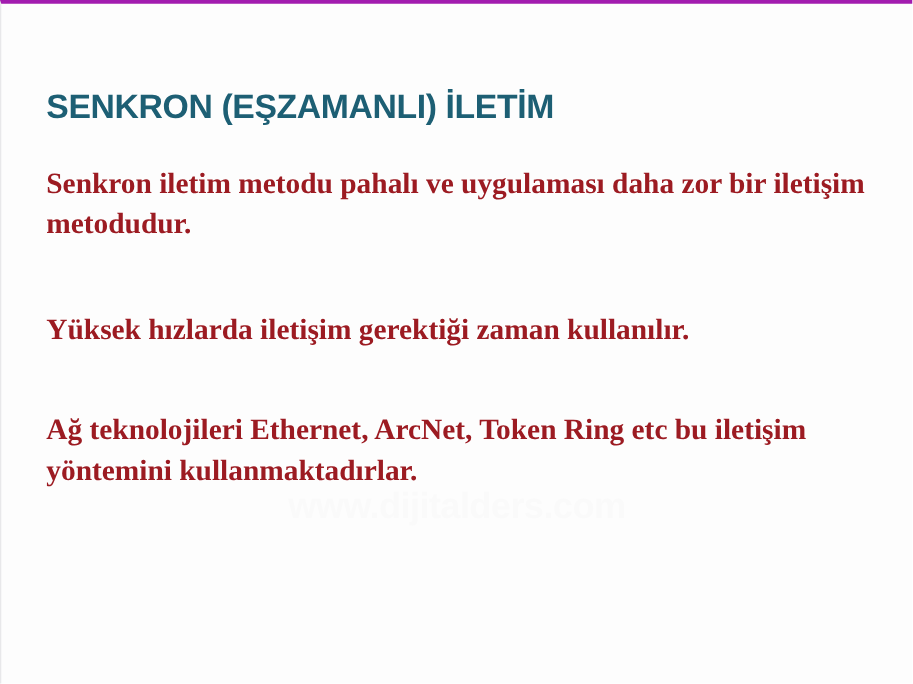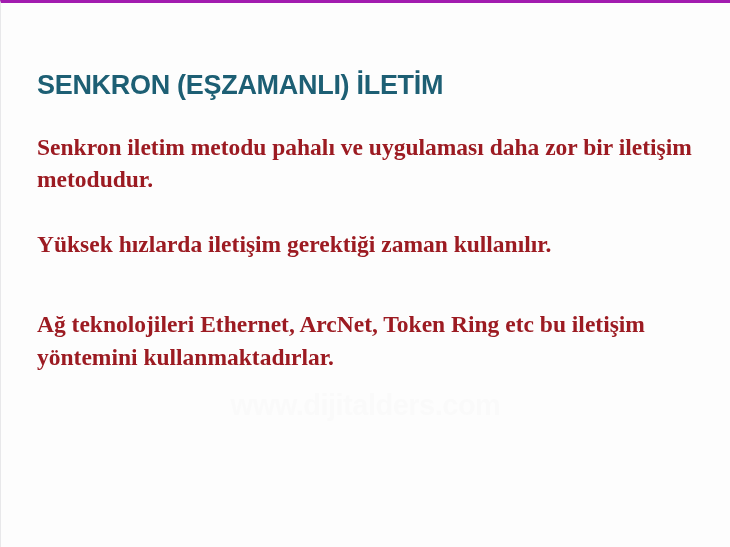--- a/index.html
+++ b/index.html
@@ -41,21 +41,21 @@
   .para {
     font-family: "Liberation Serif", "DejaVu Serif", serif;
     font-weight: bold;
     font-size: 23.5px;
     line-height: 1.38;
     color: #9c1b22;
     text-align: left;
     margin: 0;
   }
   .para.p1 { margin-top: 0px; }
-  .para.p2 { margin-top: 32px; }
+  .para.p2 { margin-top: 52px; }
   .para.p3 { margin-top: 48px; font-family: Liberation Serif, serif; }
 
   
   .watermark {
     position: absolute;
     left: 0;
     right: 0;
     top: 386px;
     text-align: center;
     font-family: "Liberation Sans", sans-serif;

